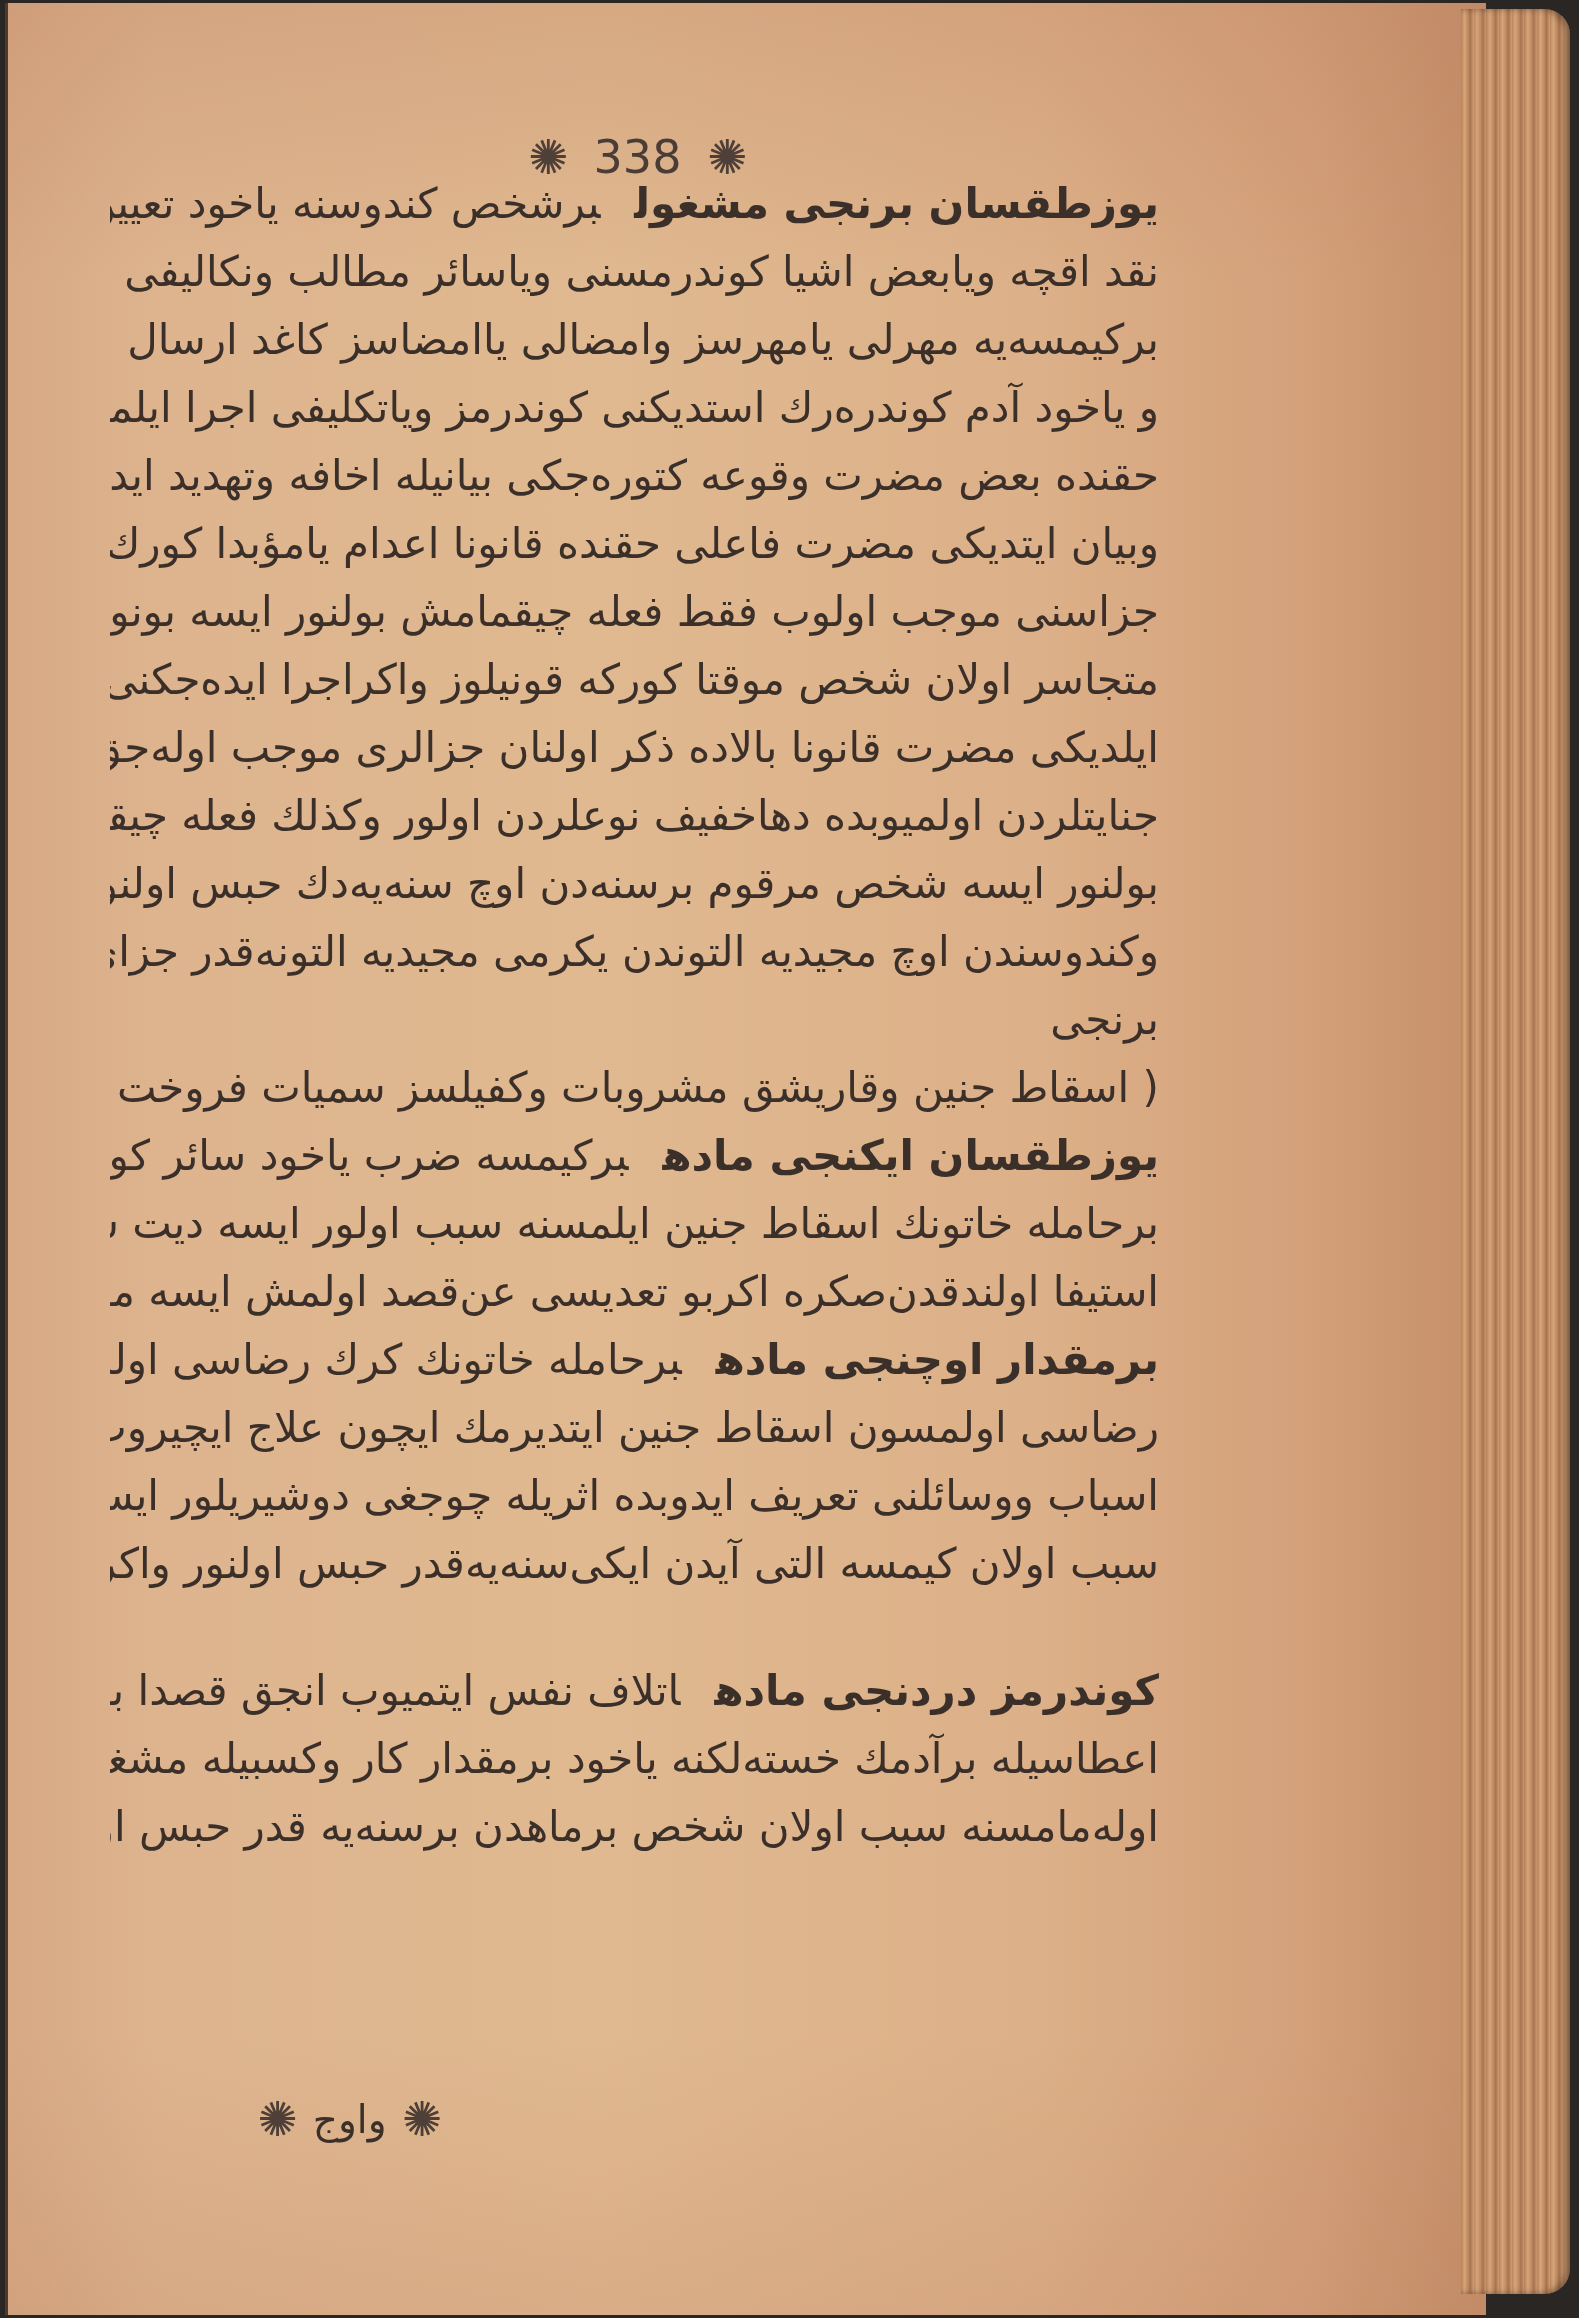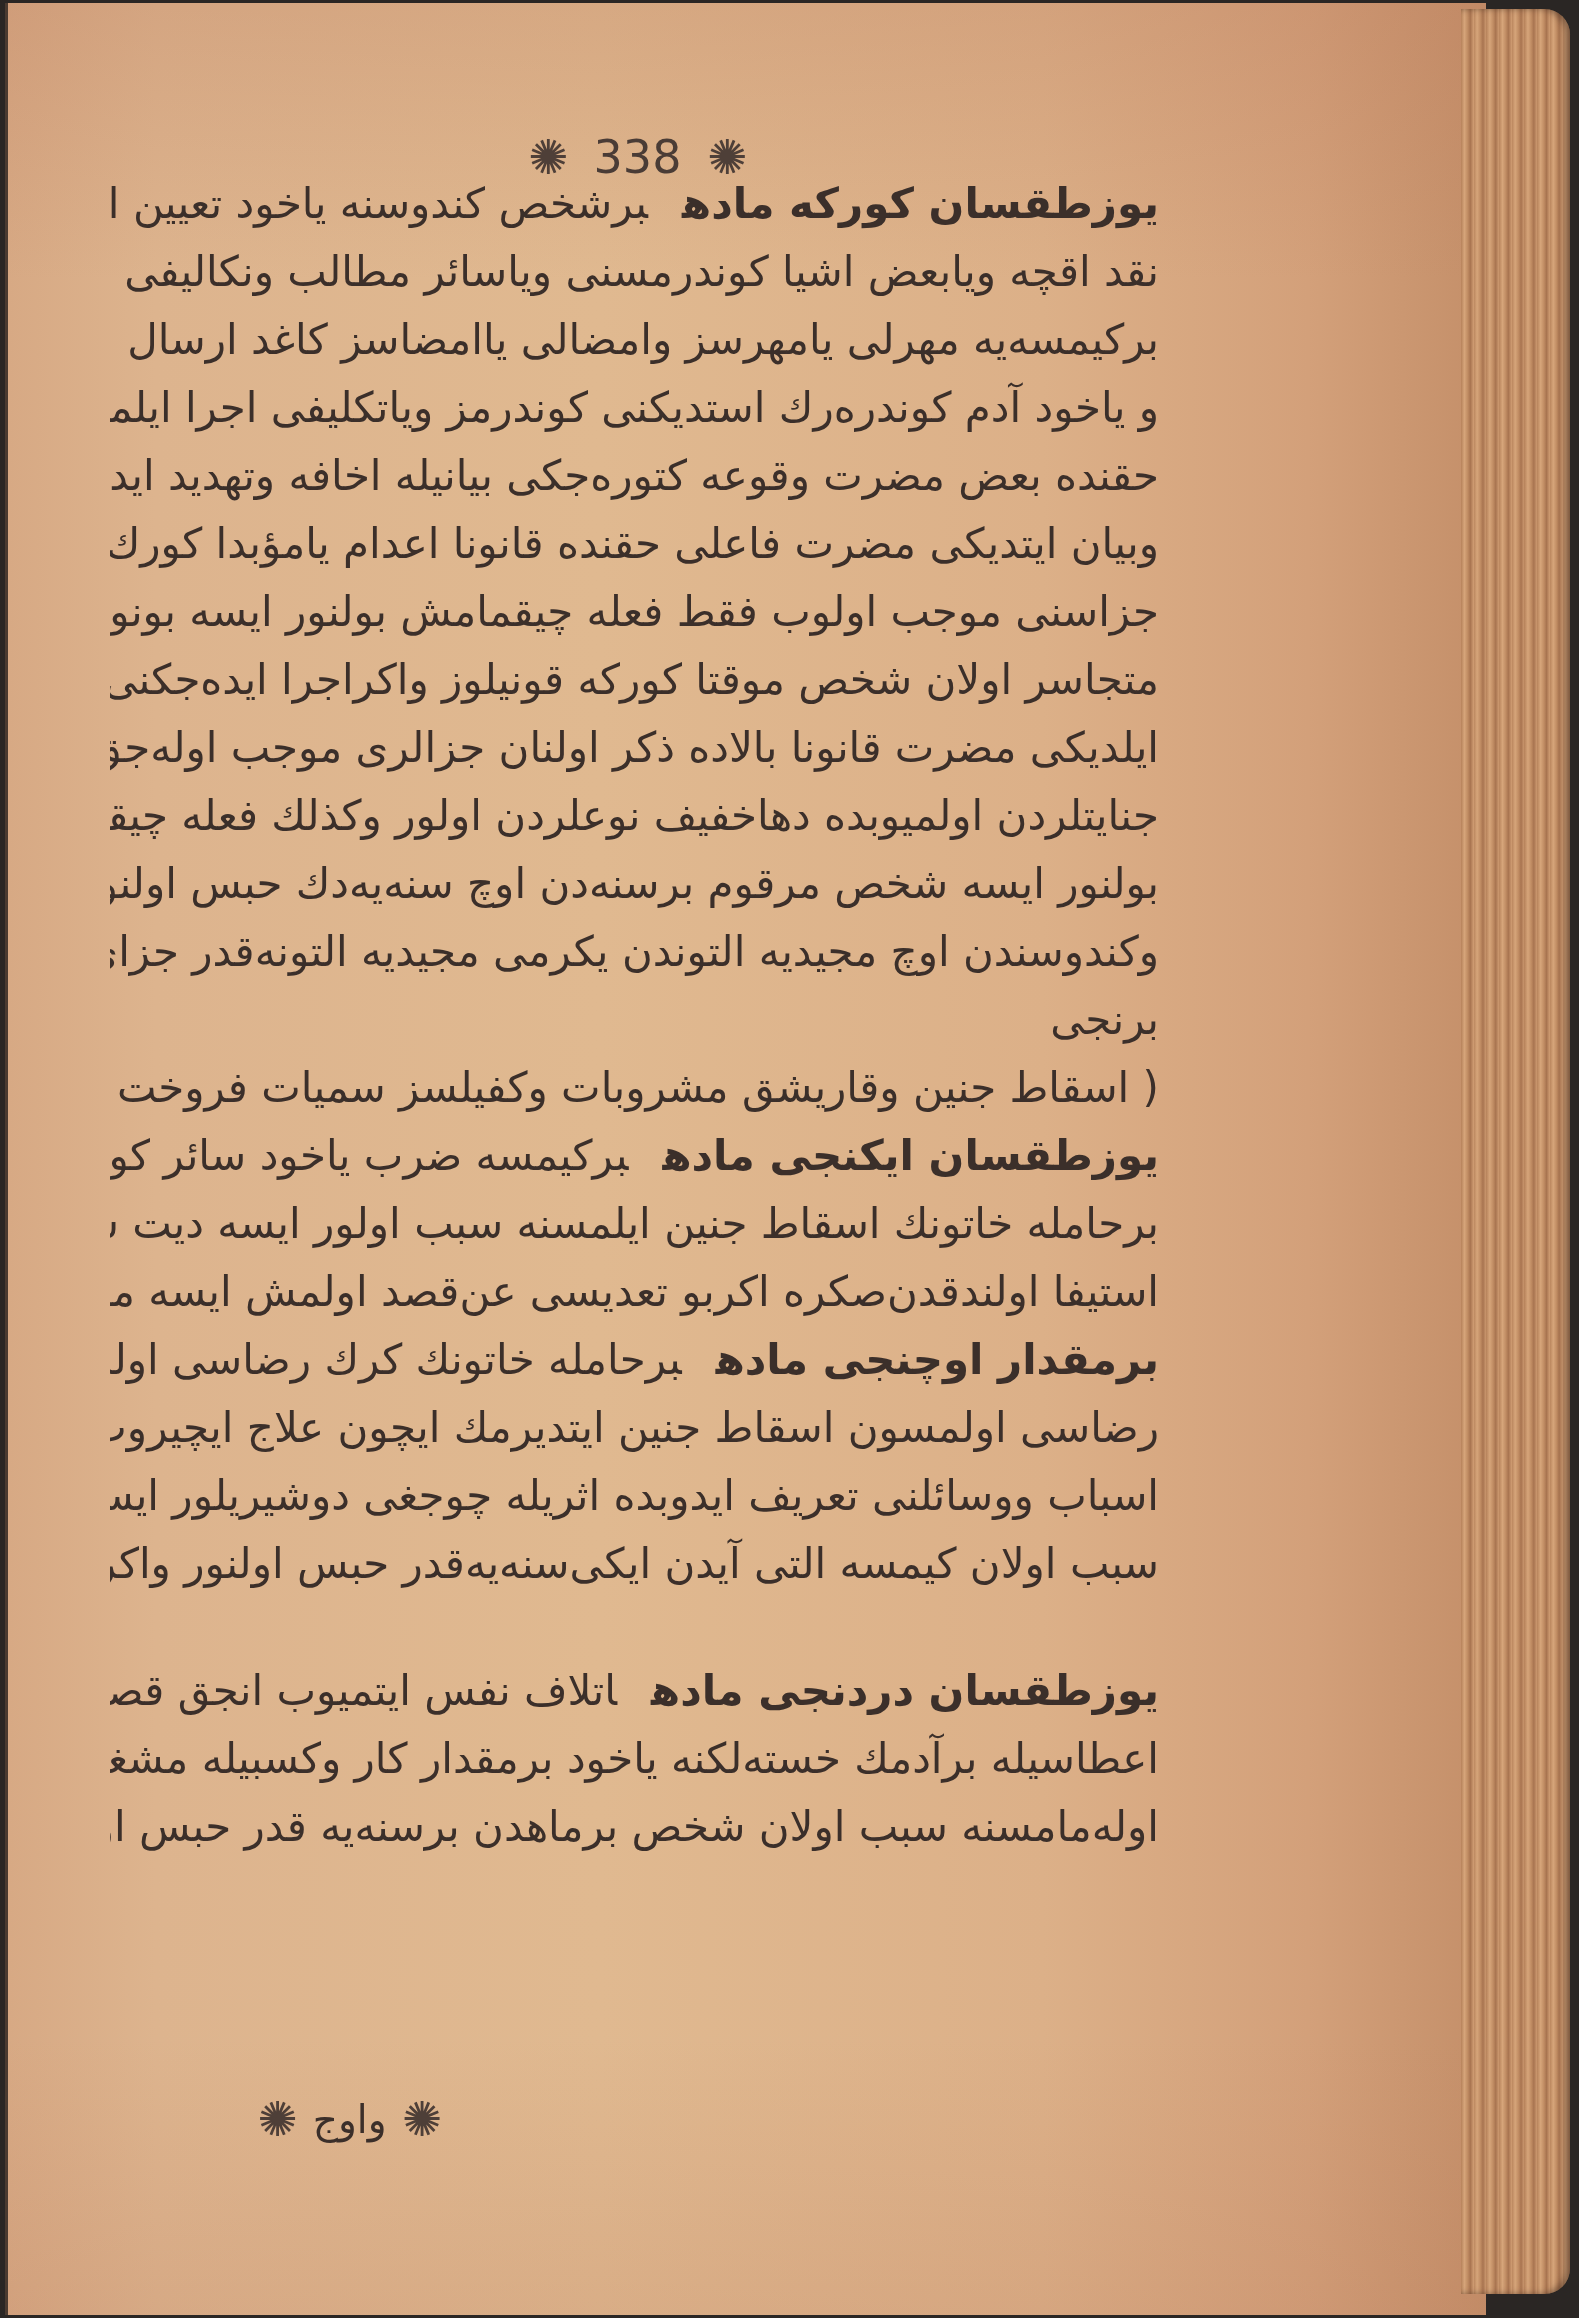--- a/index.html
+++ b/index.html
@@ -62,21 +62,21 @@
 
   <div class="header">
     <span class="orn">✺</span>
     <span>338</span>
     <span class="orn">✺</span>
   </div>
 
   <div class="text">
 
     <div class="line">
-      <span class="madde">یوزطقسان کورکه ماده</span><span>برشخص کندوسنه یاخود تعیین ایتدیکی برمحله</span>
+      <span class="madde">یوزطقسان برنجی مشغول</span><span>برشخص کندوسنه یاخود تعیین ایتدیکی برمحله</span>
     </div>
     <div class="line">نقد اقچه ویابعض اشیا کوندرمسنی ویاسائر مطالب ونکالیفی حاوی</div>
     <div class="line">برکیمسه‌یه مهرلی یامهرسز وامضالی یاامضاسز کاغد ارسال ایدرك</div>
     <div class="line">و یاخود آدم کوندره‌رك استدیکنی کوندرمز ویاتکلیفی اجرا ایلمز ایسه</div>
     <div class="line">حقنده بعض مضرت وقوعه کتوره‌جکی بیانیله اخافه وتهدید ایدر</div>
     <div class="line">وبیان ایتدیکی مضرت فاعلی حقنده قانونا اعدام یامؤبدا کورك</div>
     <div class="line">جزاسنی موجب اولوب فقط فعله چیقمامش بولنور ایسه بونوع جنایته</div>
     <div class="line">متجاسر اولان شخص موقتا کورکه قونیلوز واکراجرا ایده‌جکنی اخبار</div>
     <div class="line">ایلدیکی مضرت قانونا بالاده ذکر اولنان جزالری موجب اوله‌جق</div>
     <div class="line">جنایتلردن اولمیوبده دهاخفیف نوعلردن اولور وکذلك فعله چیقمامش</div>
@@ -95,21 +95,21 @@
     <div class="line">
       <span class="madde">برمقدار اوچنجی ماده</span><span>برحامله خاتونك کرك رضاسی اولسون وکرك</span>
     </div>
     <div class="line">رضاسی اولمسون اسقاط جنین ایتدیرمك ایچون علاج ایچیروب یاخود</div>
     <div class="line">اسباب ووسائلنی تعریف ایدوبده اثریله چوجغی دوشیریلور ایسه بوکا</div>
     <div class="line">سبب اولان کیمسه التی آیدن ایکی‌سنه‌یه‌قدر حبس اولنور واکر بوکا</div>
 
     <div class="gap"></div>
 
     <div class="line">
-      <span class="madde">یوزطقسان دردنجی ماده</span><span>اتلاف نفس ایتمیوب انجق قصدا بعض شیلر</span>
+      <span class="madde">کوندرمز دردنجی ماده</span><span>اتلاف نفس ایتمیوب انجق قصدا بعض شیلر</span>
     </div>
     <div class="line">اعطاسیله برآدمك خسته‌لکنه یاخود برمقدار کار وکسبیله مشغول</div>
     <div class="line">اوله‌مامسنه سبب اولان شخص برماهدن برسنه‌یه قدر حبس اولنور</div>
   </div>
 
   <div class="footer">
     <span class="orn">✺</span>
     <span>واوج</span>
     <span class="orn">✺</span>
   </div>

